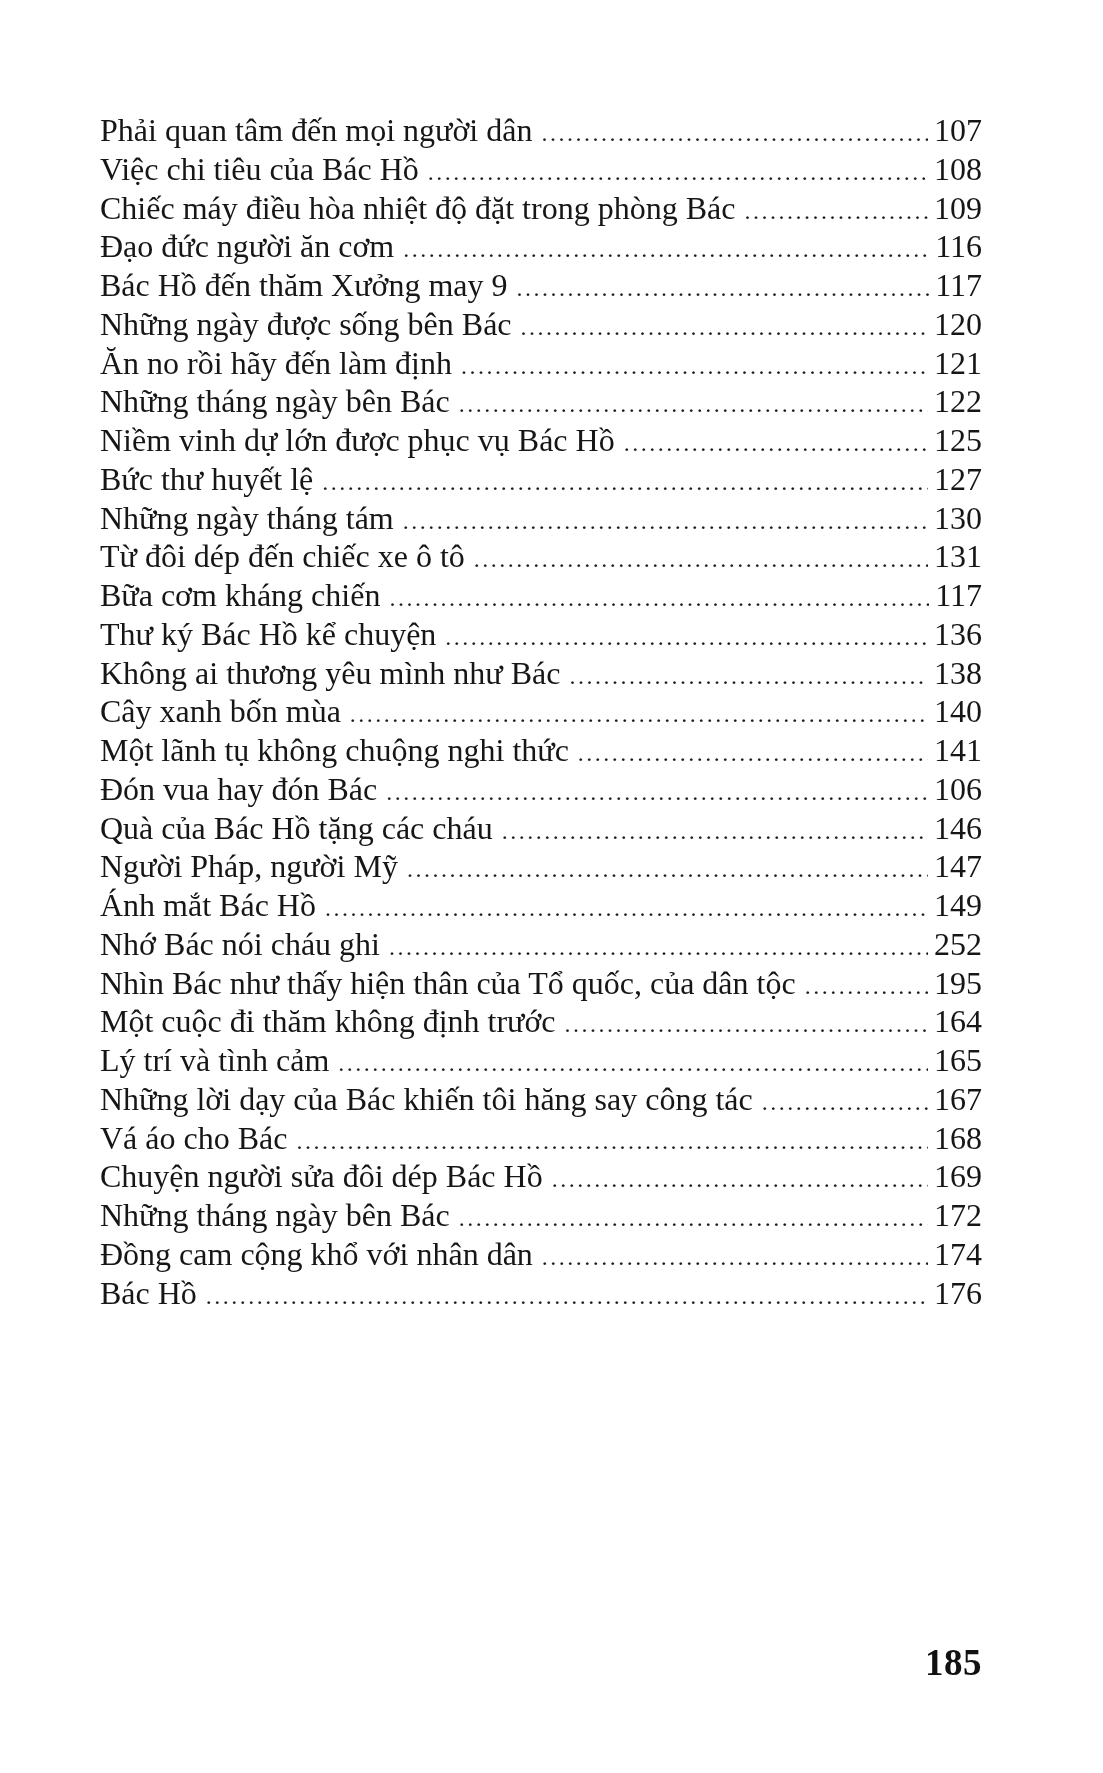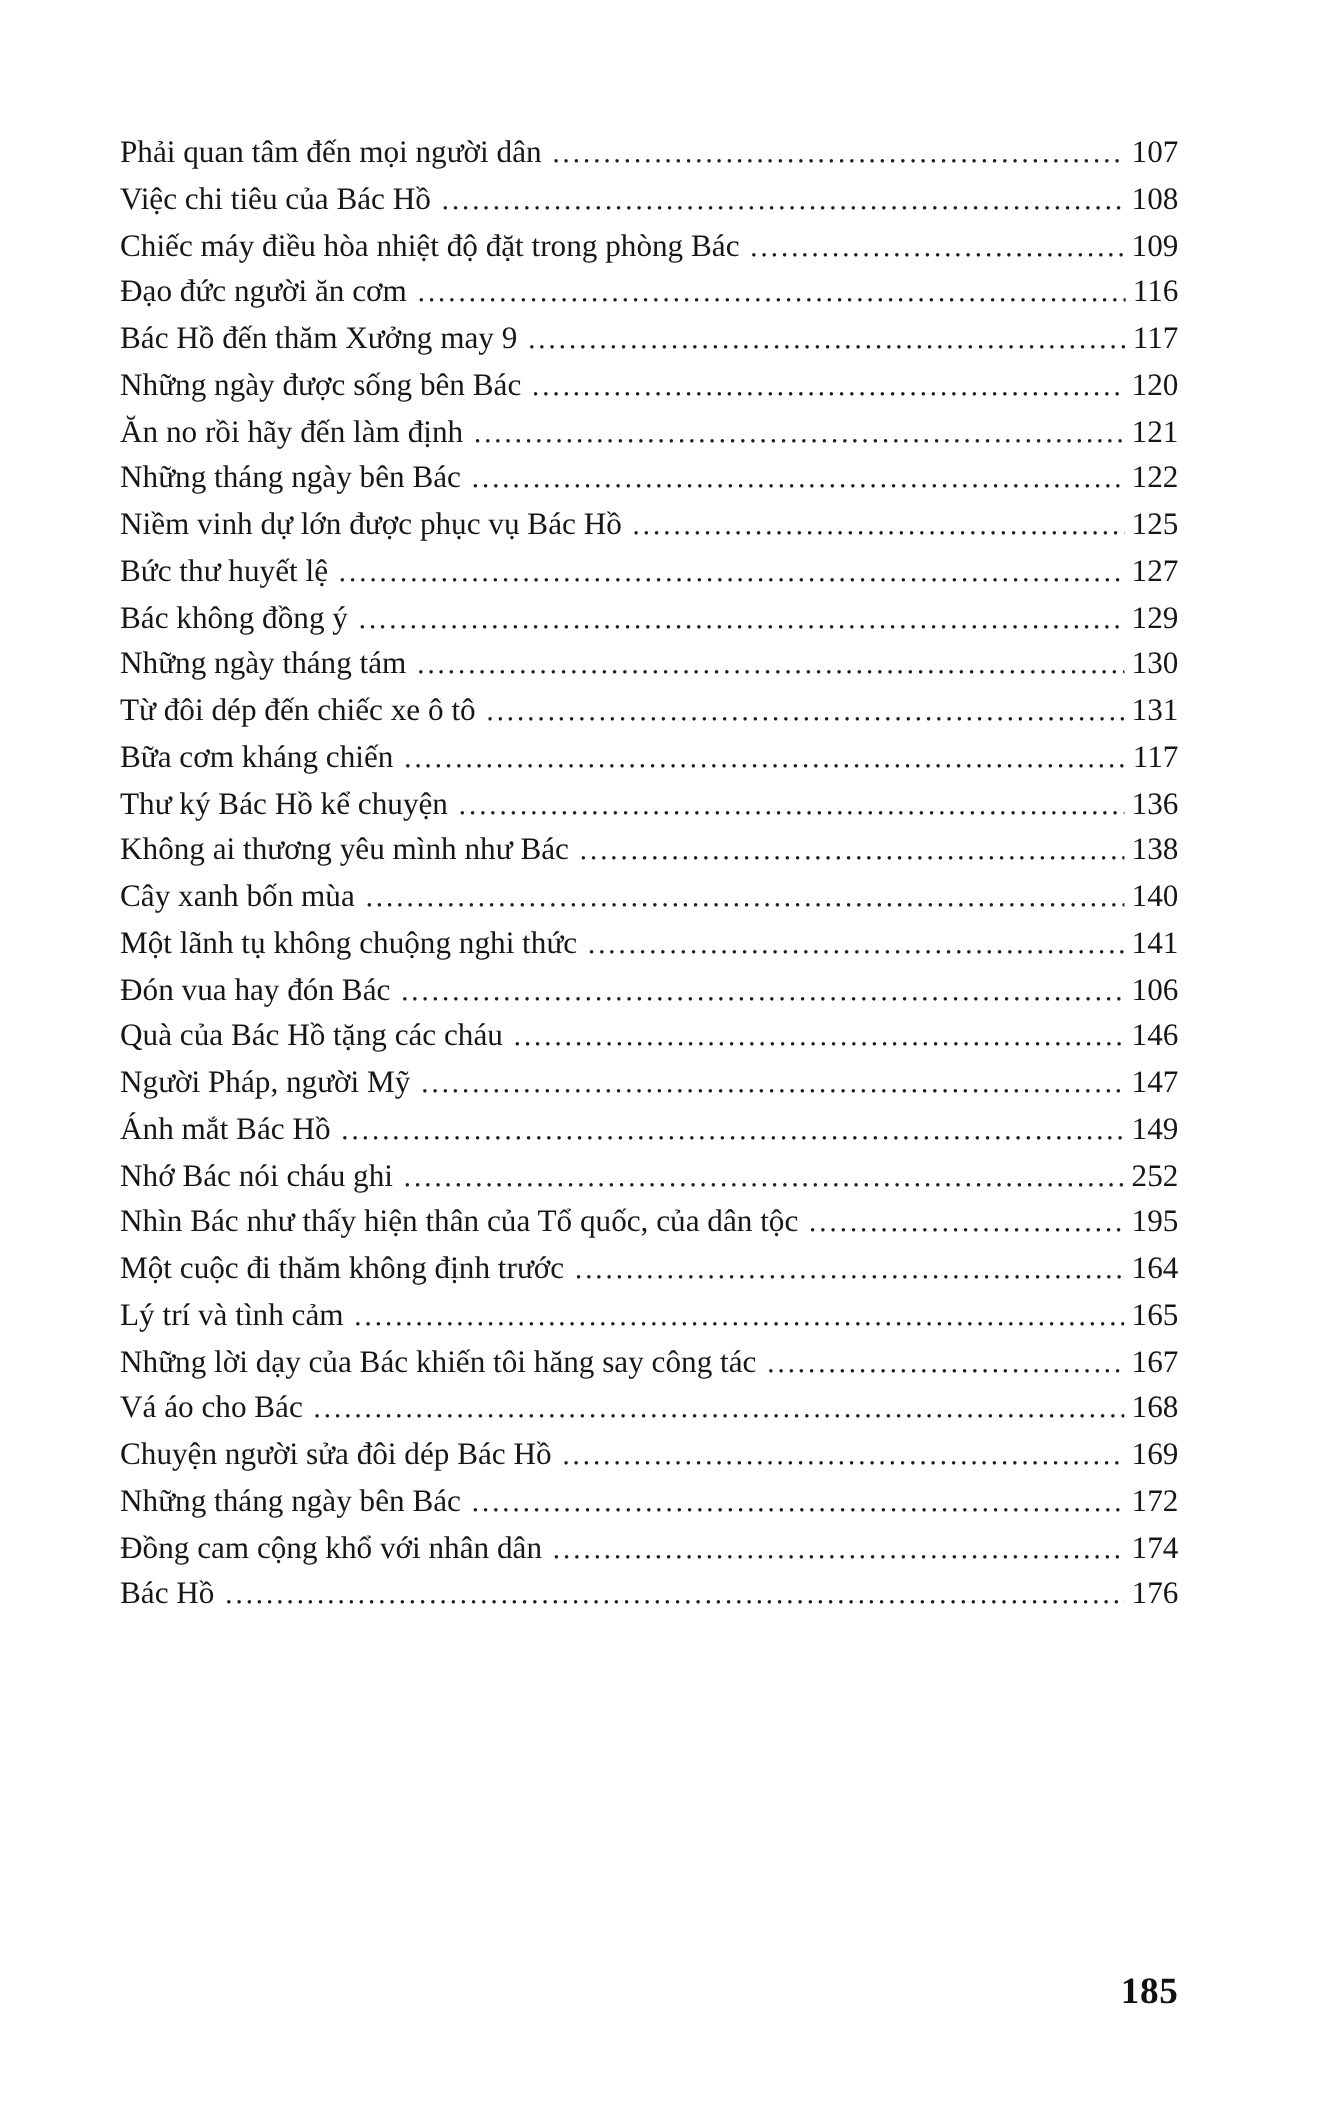--- a/index.html
+++ b/index.html
@@ -20,21 +20,21 @@
   .toc {
     position: absolute;
     left: 100px;
     right: 121px;
     top: 112px;
   }
   .toc-row {
     display: flex;
     align-items: baseline;
     height: 38.75px;
-    font-size: 26px;
+    font-size: 32px;
     white-space: nowrap;
   }
   .toc-title {
     flex: 0 0 auto;
   }
   .toc-dots {
     flex: 1 1 auto;
     overflow: hidden;
     white-space: nowrap;
     margin: 0 6px 0 9px;
@@ -46,21 +46,21 @@
     letter-spacing: 2.5px;
     color: #1c1c1c;
   }
   .toc-page {
     flex: 0 0 auto;
   }
   .folio {
     position: absolute;
     top: 1641px;
     right: 121px;
-    font-size: 31px;
+    font-size: 37px;
     font-weight: bold;
     letter-spacing: 0.5px;
     color: #111111;
   }
 </style>
 </head>
 <body>
 
 <div class="page">
 
@@ -118,25 +118,20 @@
       <span class="toc-dots"></span>
       <span class="toc-page">125</span>
     </div>
 
     <div class="toc-row">
       <span class="toc-title">Bức thư huyết lệ</span>
       <span class="toc-dots"></span>
       <span class="toc-page">127</span>
     </div>
 
-    <div class="toc-row">
-      <span class="toc-title">Bác không đồng ý</span>
-      <span class="toc-dots"></span>
-      <span class="toc-page">129</span>
-    </div>
 
     <div class="toc-row">
       <span class="toc-title">Những ngày tháng tám</span>
       <span class="toc-dots"></span>
       <span class="toc-page">130</span>
     </div>
 
     <div class="toc-row">
       <span class="toc-title">Từ đôi dép đến chiếc xe ô tô</span>
       <span class="toc-dots"></span>

